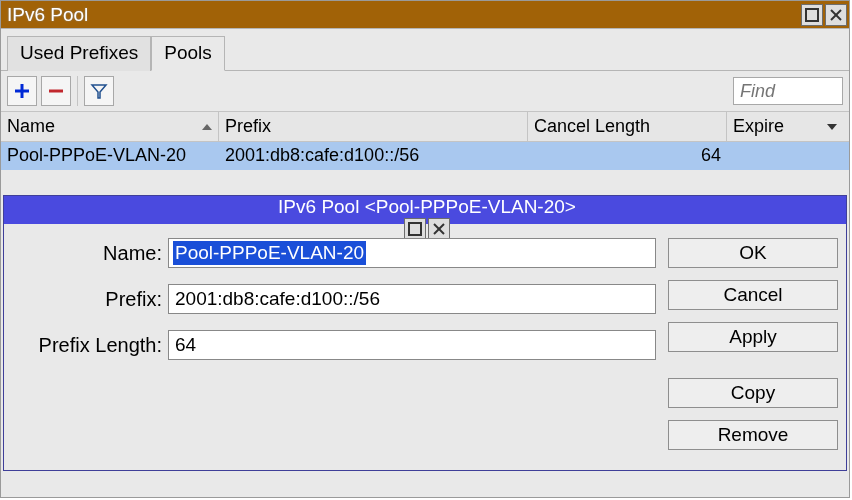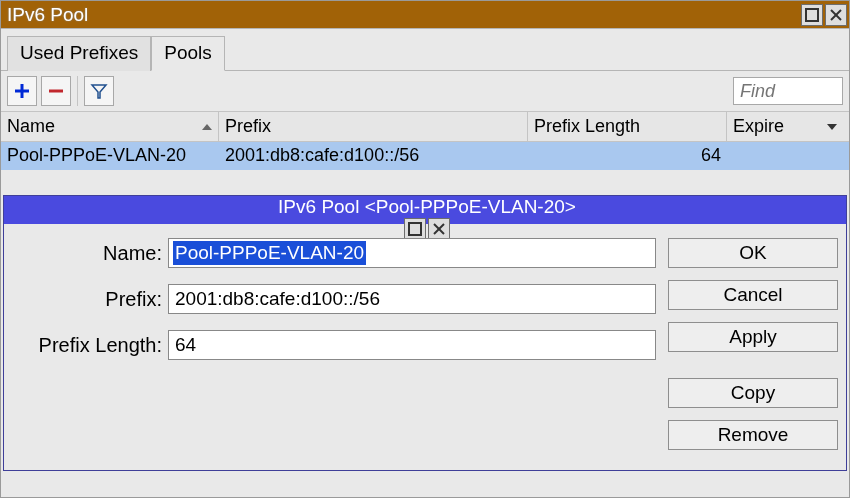--- a/index.html
+++ b/index.html
@@ -273,21 +273,21 @@
   </div>
 
   <div class="grid-header">
     <div class="col col-name">
       <span>Name</span>
       <svg class="sorttri" width="10" height="10">
           <polygon points="0,8 10,8 5,2" fill="#666"></polygon>
         </svg>
     </div>
     <div class="col col-prefix">Prefix</div>
-    <div class="col col-plen">Prefix Length</div>
+    <div class="col col-plen">Cancel Length</div>
     <div class="col col-exp sortind">
       <span>Expire</span>
     </div>
   </div>
 
   <div class="grid-row">
     <div class="cell cell-name">Pool-PPPoE-VLAN-20</div>
     <div class="cell cell-prefix">2001:db8:cafe:d100::/56</div>
     <div class="cell cell-plen">64</div>
     <div class="cell cell-exp"></div>

